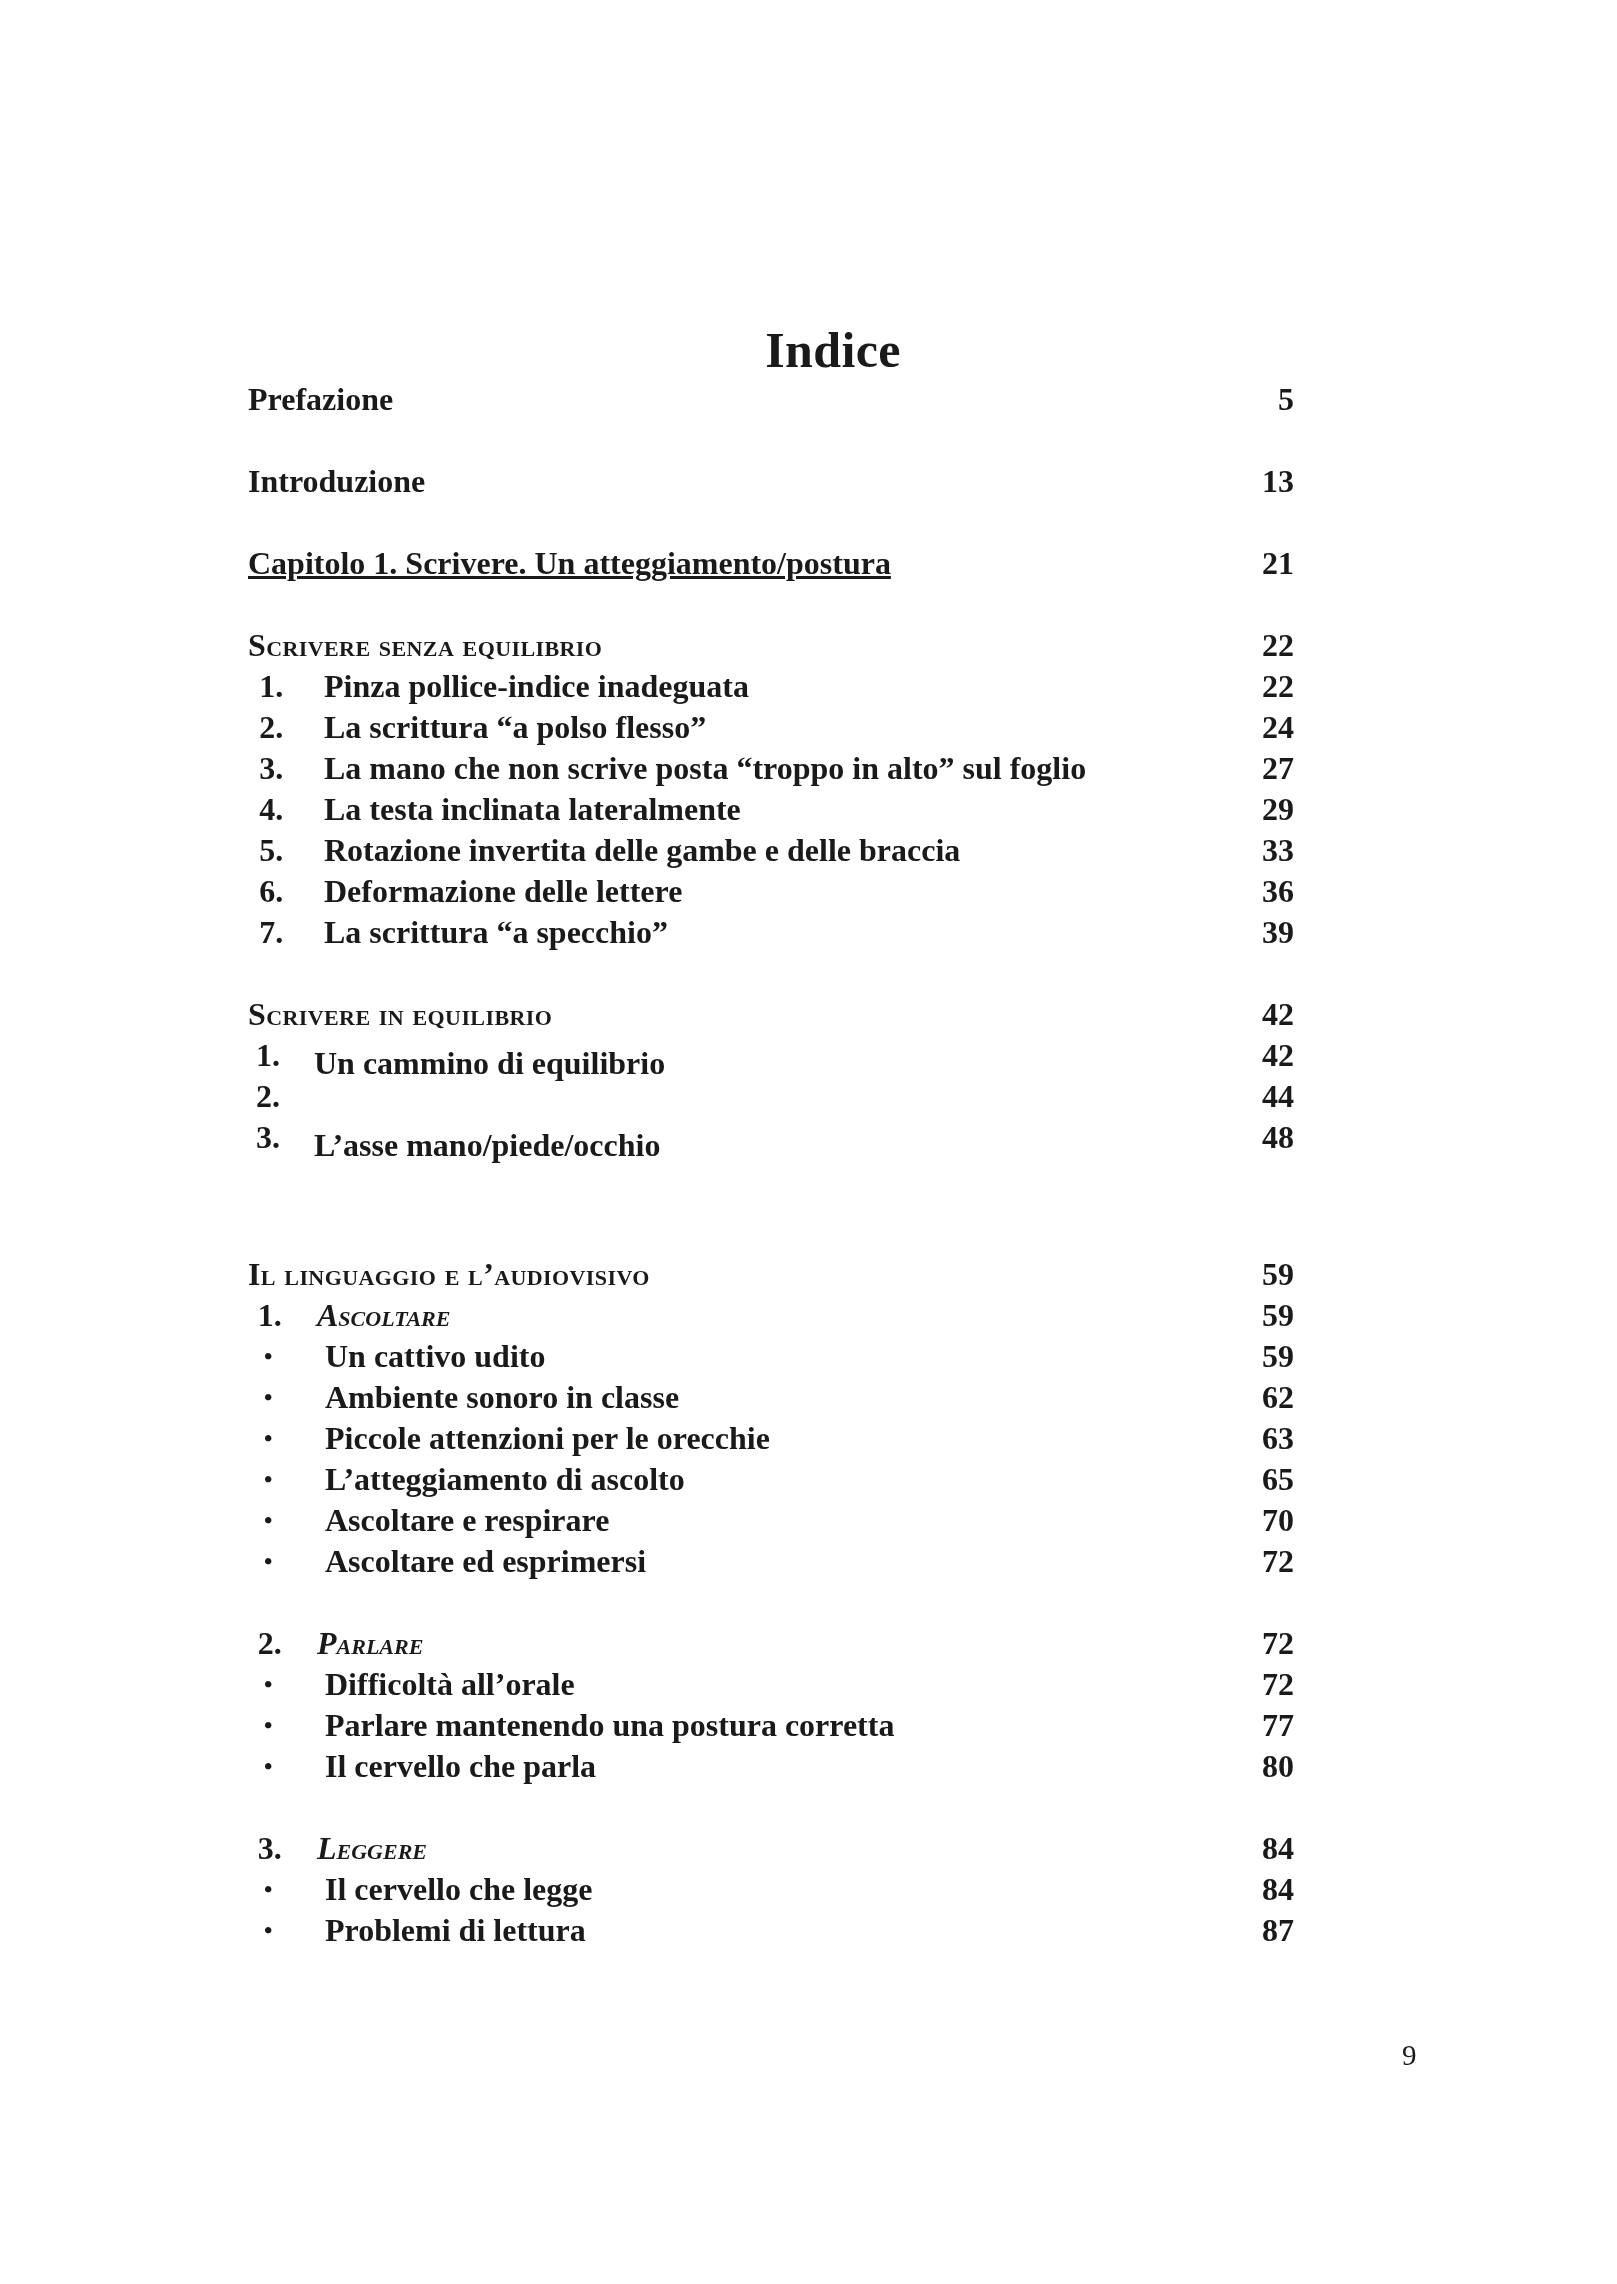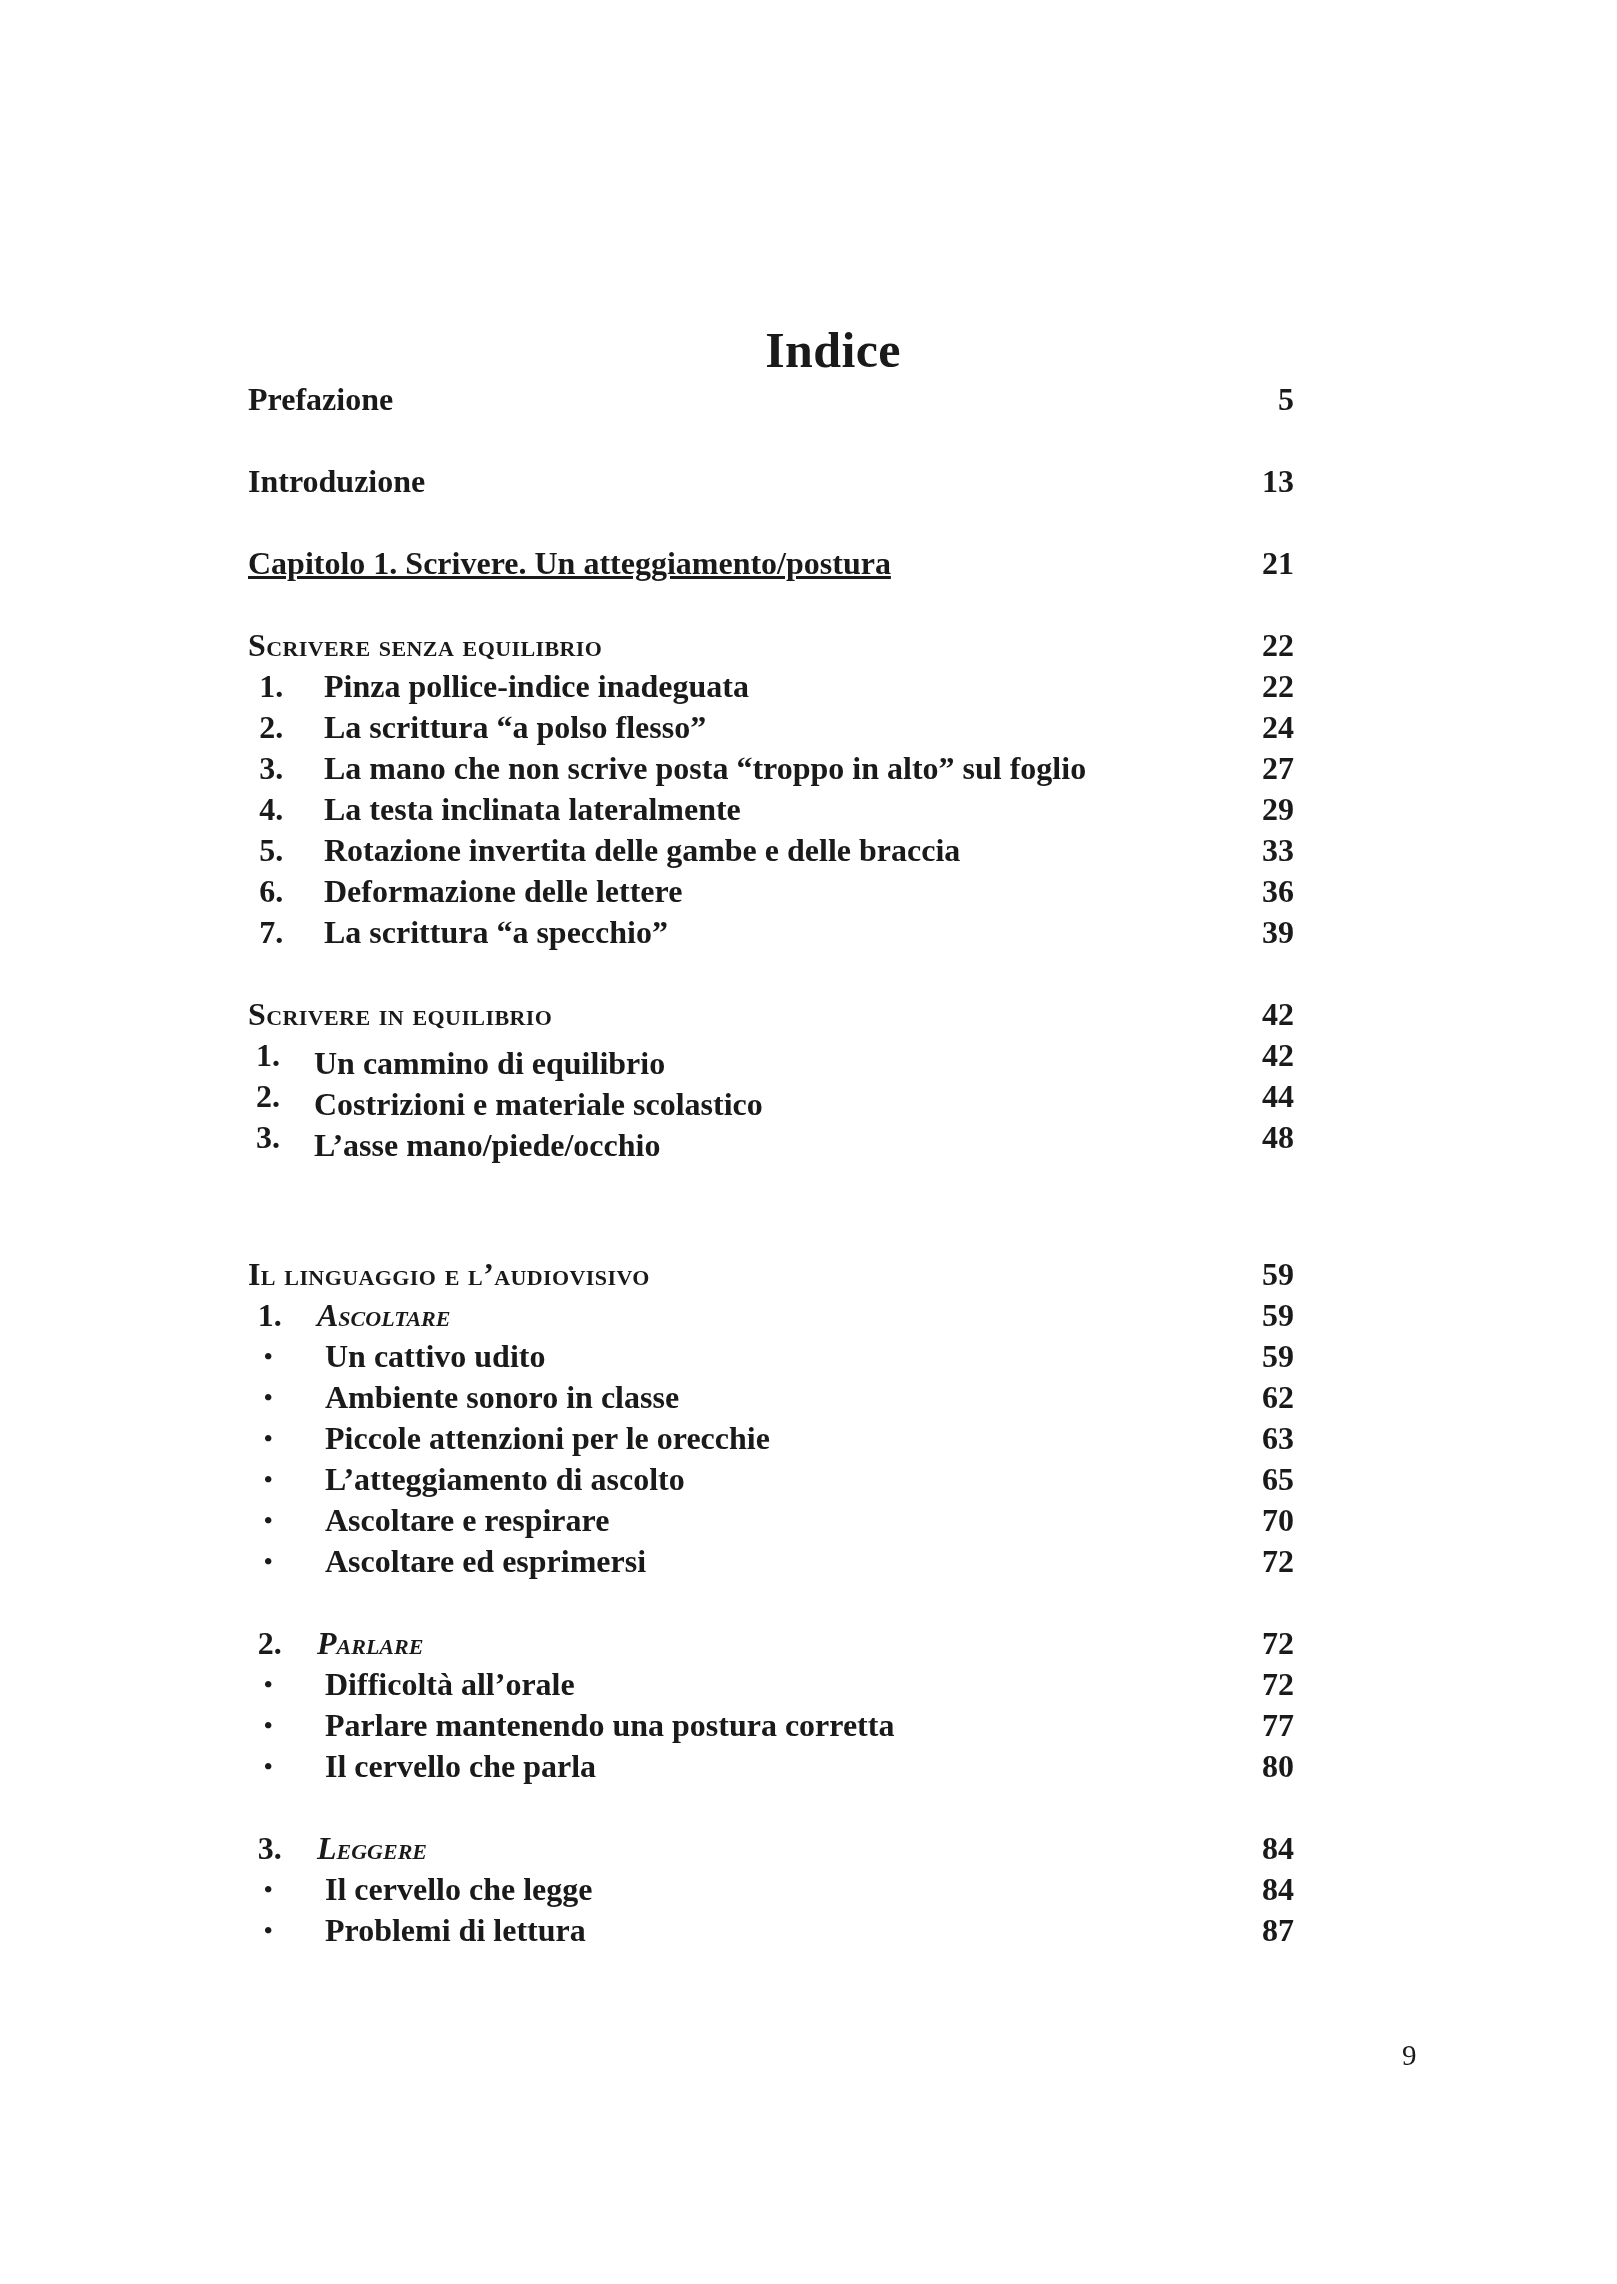--- a/index.html
+++ b/index.html
@@ -104,21 +104,20 @@
     <span class="lbl">Scrivere in equilibrio</span>
     <span class="pg">42</span>
   </div>
   <div class="row item2">
     <span class="num">1.</span>
     <span class="lbl">Un cammino di equilibrio</span>
     <span class="pg">42</span>
   </div>
   <div class="row item2">
     <span class="num">2.</span>
-    <span class="lbl">Costrizioni e materiale scolastico</span>
     <span class="pg">44</span>
   </div>
   <div class="row item2">
     <span class="num">3.</span>
     <span class="lbl">L’asse mano/piede/occhio</span>
     <span class="pg">48</span>
   </div>
   <div class="gap-lg"></div>
 
   <div class="gap-lg"></div>

